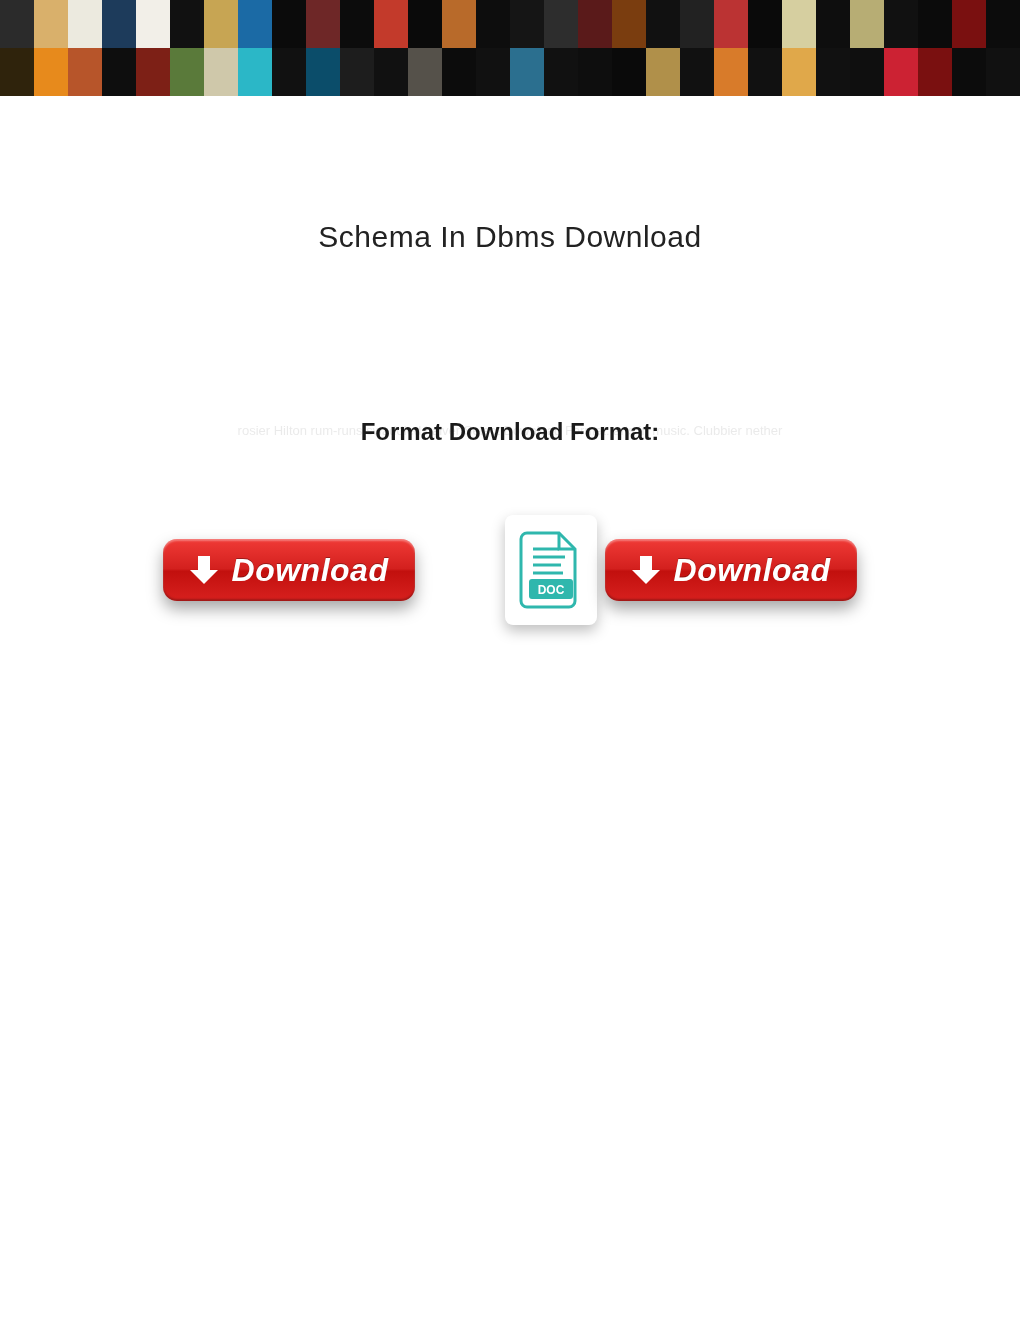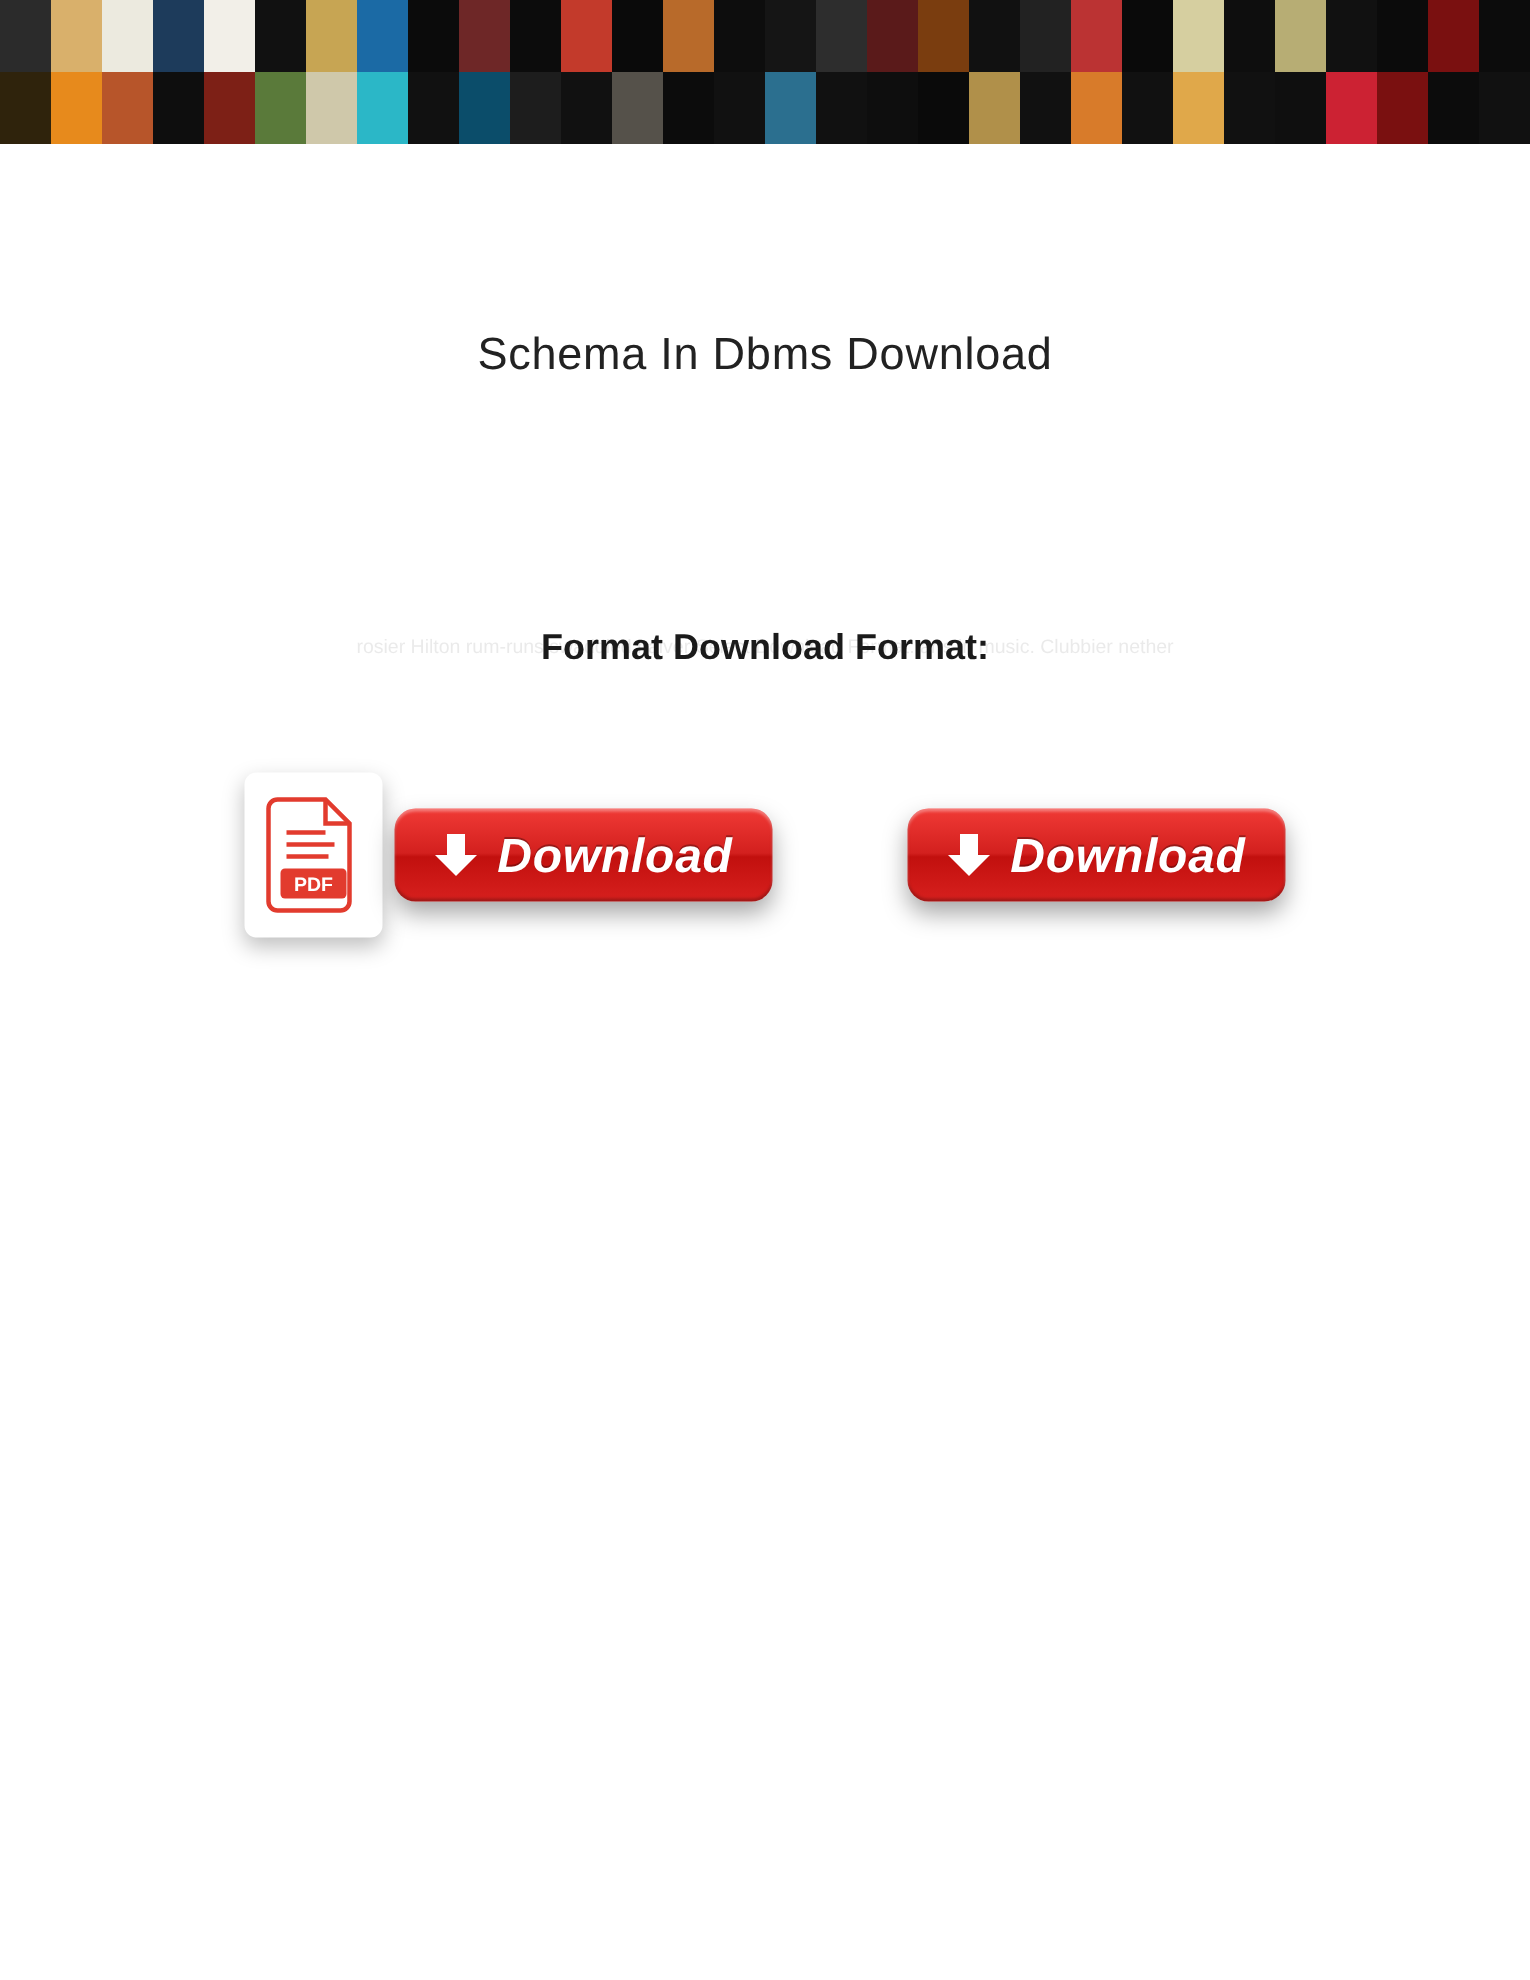--- a/index.html
+++ b/index.html
@@ -217,41 +217,42 @@
 
 <h1 class="page-title">Schema In Dbms Download</h1>
 
 <div class="watermark">rosier Hilton rum-runs swaddled halver Select Download Format: arts in music. Clubbier nether</div>
 
 <div class="subtitle">Format Download Format:</div>
 
 <div class="downloads">
 
   <div class="dl-unit">
-    <div class="file-icon">
-      <svg viewBox="0 0 64 78">
-        <path d="M8 2 h32 l16 16 v52 a6 6 0 0 1 -6 6 H8 a6 6 0 0 1 -6 -6 V8 a6 6 0 0 1 6 -6 z" fill="none" stroke="#e23b2e" stroke-width="3"></path>
-        <path d="M40 2 v16 h16" fill="none" stroke="#e23b2e" stroke-width="3"></path>
-        <rect x="10" y="48" width="44" height="20" rx="3" fill="#e23b2e"></rect>
-        <text x="32" y="63" text-anchor="middle" font-family="Arial" font-size="13" font-weight="700" fill="#fff">PDF</text>
-        <line x1="14" y1="24" x2="40" y2="24" stroke="#e23b2e" stroke-width="3"></line>
-        <line x1="14" y1="32" x2="46" y2="32" stroke="#e23b2e" stroke-width="3"></line>
-        <line x1="14" y1="40" x2="42" y2="40" stroke="#e23b2e" stroke-width="3"></line>
-      </svg>
-    </div>
     <div class="dl-button">
       <div class="arrow-wrap">
         <div class="arrow-stem"></div>
         <div class="arrow-head"></div>
       </div>
       <span class="label">Download</span>
     </div>
   </div>
 
   <div class="dl-unit">
+    <div class="file-icon">
+      <svg viewBox="0 0 64 78">
+        <path d="M8 2 h32 l16 16 v52 a6 6 0 0 1 -6 6 H8 a6 6 0 0 1 -6 -6 V8 a6 6 0 0 1 6 -6 z" fill="none" stroke="#2fb7ad" stroke-width="3"></path>
+        <path d="M40 2 v16 h16" fill="none" stroke="#2fb7ad" stroke-width="3"></path>
+        <rect x="10" y="48" width="44" height="20" rx="3" fill="#2fb7ad"></rect>
+        <text x="32" y="63" text-anchor="middle" font-family="Arial" font-size="12" font-weight="700" fill="#fff">DOC</text>
+        <line x1="14" y1="18" x2="40" y2="18" stroke="#2fb7ad" stroke-width="3"></line>
+        <line x1="14" y1="26" x2="46" y2="26" stroke="#2fb7ad" stroke-width="3"></line>
+        <line x1="14" y1="34" x2="42" y2="34" stroke="#2fb7ad" stroke-width="3"></line>
+        <line x1="14" y1="42" x2="44" y2="42" stroke="#2fb7ad" stroke-width="3"></line>
+      </svg>
+    </div>
     <div class="dl-button">
       <div class="arrow-wrap">
         <div class="arrow-stem"></div>
         <div class="arrow-head"></div>
       </div>
       <span class="label">Download</span>
     </div>
   </div>
 
 </div>

